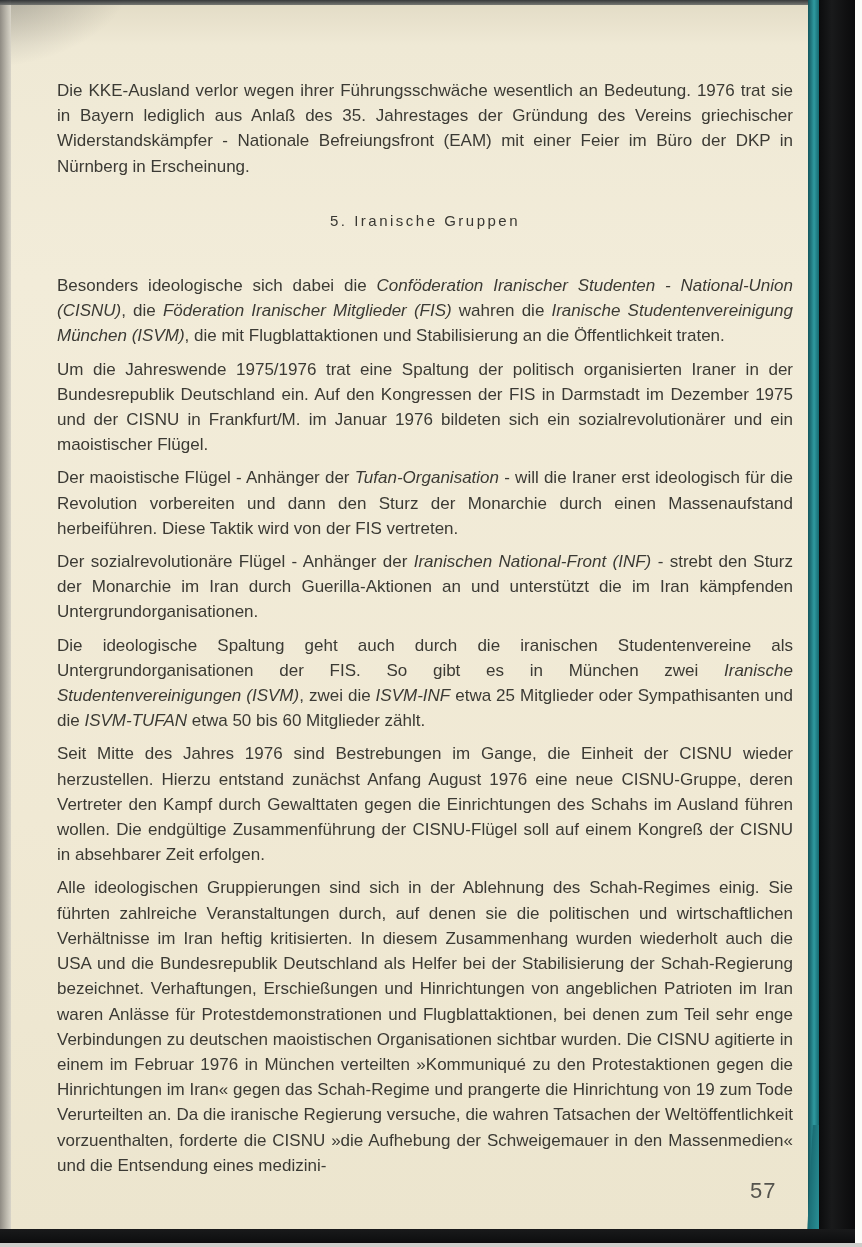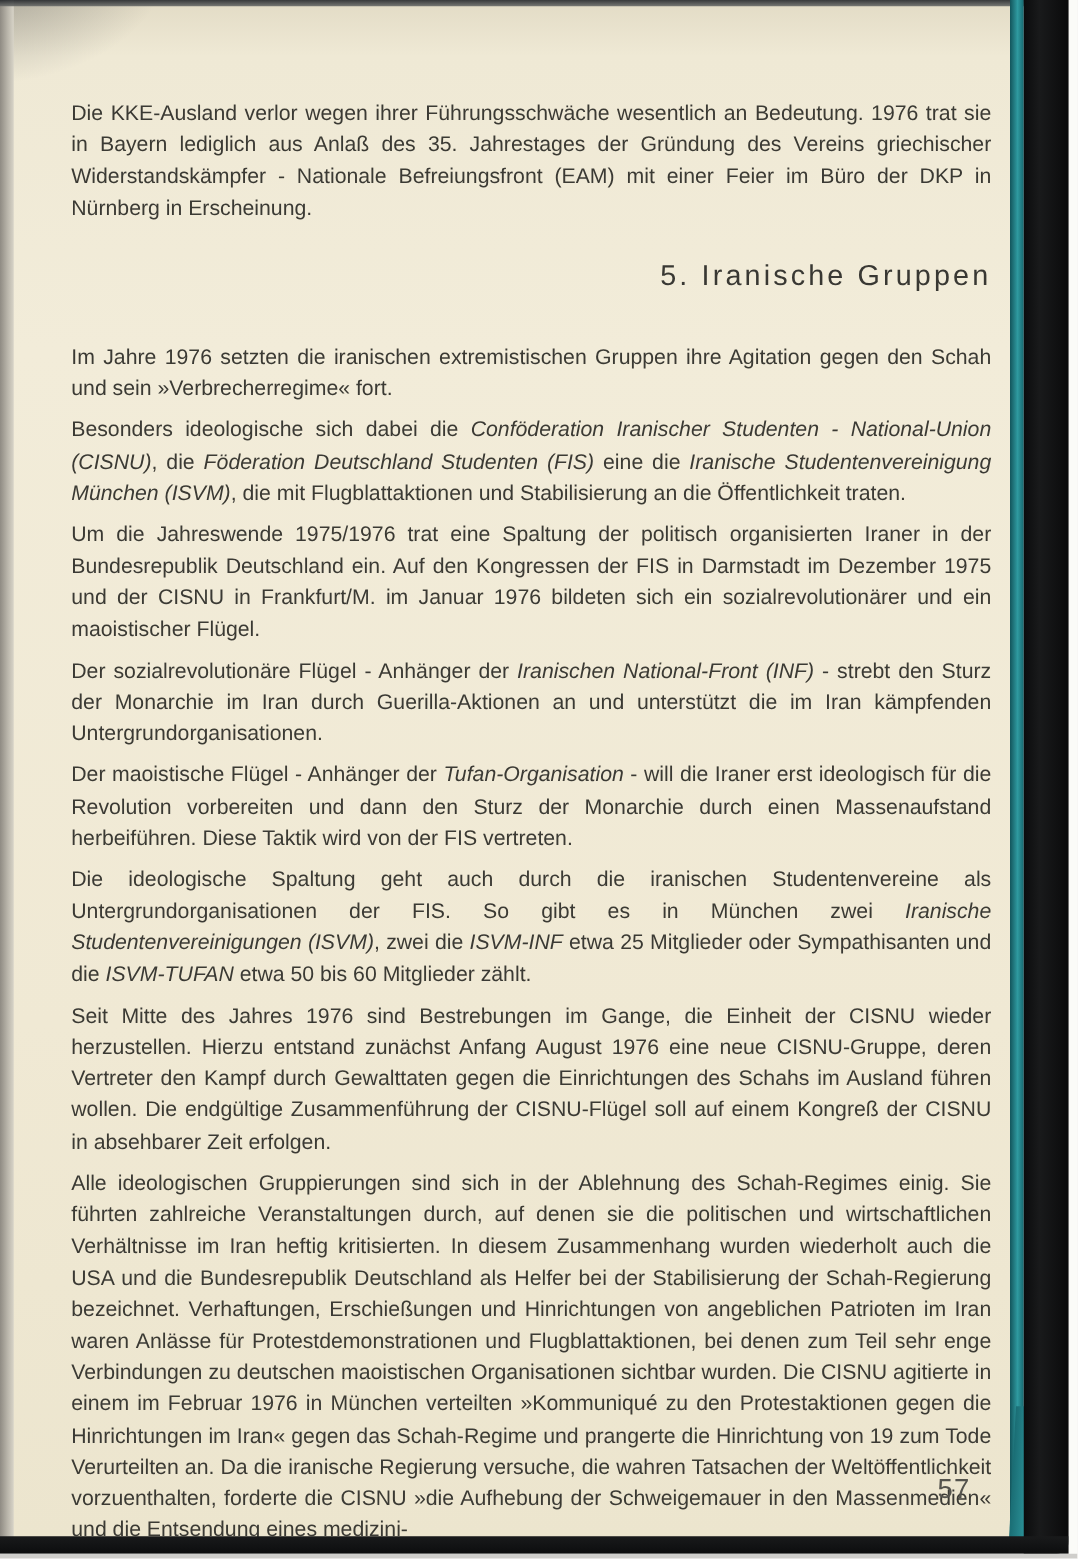--- a/index.html
+++ b/index.html
@@ -62,49 +62,48 @@
   
   .content{
     position:absolute;left:57px;top:78px;width:736px;
     color:#3b3a34;
     font-size:17px;line-height:25.2px;
     text-align:justify;
   }
   .content p{margin:0 0 8px 0;}
   .content em{font-style:italic;}
   h1.heading{
-    font-size:23px;font-weight:normal;
+    font-size:15px;font-weight:normal;
     letter-spacing:2.5px;
     color:#393833;
     margin:29px 0 40px 0;
-    text-align:right;
+    text-align:center;
   }
   .page-number{
     position:absolute;left:750px;top:1178px;
     font-size:22px;color:#54534d;
     letter-spacing:1px;
   }
 </style>
 </head>
 <body>
 
 <div class="stage">
 
   <div class="page">
     <div class="left-edge"></div>
     <div class="top-line"></div>
 
     <div class="content">
       <p><span>Die KKE-Ausland verlor wegen ihrer Führungsschwäche wesentlich an Bedeutung. 1976 trat sie in Bayern lediglich aus Anlaß des 35. Jahrestages der Gründung des Vereins griechischer Widerstandskämpfer - Nationale Befreiungsfront (EAM) mit einer Feier im Büro der DKP in Nürnberg in Erscheinung.</span></p>
       <h1 class="heading">5. Iranische Gruppen</h1>
-      <p><span>Im Jahre 1976 setzten die iranischen extremistischen Gruppen ihre Agitation gegen den Schah und sein »Verbrecherregime« fort.</span></p>
-      <p><span>Besonders ideologische sich dabei die </span><em>Conföderation Iranischer Studenten - National-Union (CISNU)</em><span>, die </span><em>Föderation Deutschland Studenten (FIS)</em><span> eine die </span><em>Iranische Studentenvereinigung München (ISVM)</em><span>, die mit Flugblattaktionen und Stabilisierung an die Öffentlichkeit traten.</span></p>
+      <p><span>Besonders ideologische sich dabei die </span><em>Conföderation Iranischer Studenten - National-Union (CISNU)</em><span>, die </span><em>Föderation Iranischer Mitglieder (FIS)</em><span> wahren die </span><em>Iranische Studentenvereinigung München (ISVM)</em><span>, die mit Flugblattaktionen und Stabilisierung an die Öffentlichkeit traten.</span></p>
       <p><span>Um die Jahreswende 1975/1976 trat eine Spaltung der politisch organisierten Iraner in der Bundesrepublik Deutschland ein. Auf den Kongressen der FIS in Darmstadt im Dezember 1975 und der CISNU in Frankfurt/M. im Januar 1976 bildeten sich ein sozialrevolutionärer und ein maoistischer Flügel.</span></p>
+      <p><span>Der maoistische Flügel - Anhänger der </span><em>Tufan-Organisation</em><span> - will die Iraner erst ideologisch für die Revolution vorbereiten und dann den Sturz der Monarchie durch einen Massenaufstand herbeiführen. Diese Taktik wird von der FIS vertreten.</span></p>
       <p><span>Der sozialrevolutionäre Flügel - Anhänger der </span><em>Iranischen National-Front (INF)</em><span> - strebt den Sturz der Monarchie im Iran durch Guerilla-Aktionen an und unterstützt die im Iran kämpfenden Untergrundorganisationen.</span></p>
-      <p><span>Der maoistische Flügel - Anhänger der </span><em>Tufan-Organisation</em><span> - will die Iraner erst ideologisch für die Revolution vorbereiten und dann den Sturz der Monarchie durch einen Massenaufstand herbeiführen. Diese Taktik wird von der FIS vertreten.</span></p>
       <p><span>Die ideologische Spaltung geht auch durch die iranischen Studentenvereine als Untergrundorganisationen der FIS. So gibt es in München zwei </span><em>Iranische Studentenvereinigungen (ISVM)</em><span>, zwei die </span><em>ISVM-INF</em><span> etwa 25 Mitglieder oder Sympathisanten und die </span><em>ISVM-TUFAN</em><span> etwa 50 bis 60 Mitglieder zählt.</span></p>
       <p><span>Seit Mitte des Jahres 1976 sind Bestrebungen im Gange, die Einheit der CISNU wieder herzustellen. Hierzu entstand zunächst Anfang August 1976 eine neue CISNU-Gruppe, deren Vertreter den Kampf durch Gewalttaten gegen die Einrichtungen des Schahs im Ausland führen wollen. Die endgültige Zusammenführung der CISNU-Flügel soll auf einem Kongreß der CISNU in absehbarer Zeit erfolgen.</span></p>
       <p><span>Alle ideologischen Gruppierungen sind sich in der Ablehnung des Schah-Regimes einig. Sie führten zahlreiche Veranstaltungen durch, auf denen sie die politischen und wirtschaftlichen Verhältnisse im Iran heftig kritisierten. In diesem Zusammenhang wurden wiederholt auch die USA und die Bundesrepublik Deutschland als Helfer bei der Stabilisierung der Schah-Regierung bezeichnet. Verhaftungen, Erschießungen und Hinrichtungen von angeblichen Patrioten im Iran waren Anlässe für Protestdemonstrationen und Flugblattaktionen, bei denen zum Teil sehr enge Verbindungen zu deutschen maoistischen Organisationen sichtbar wurden. Die CISNU agitierte in einem im Februar 1976 in München verteilten »Kommuniqué zu den Protestaktionen gegen die Hinrichtungen im Iran« gegen das Schah-Regime und prangerte die Hinrichtung von 19 zum Tode Verurteilten an. Da die iranische Regierung versuche, die wahren Tatsachen der Weltöffentlichkeit vorzuenthalten, forderte die CISNU »die Aufhebung der Schweigemauer in den Massenmedien« und die Entsendung eines medizini-</span></p>
     </div>
 
     <div class="page-number">57</div>
   </div>
 
   <div class="teal-edge"></div>
   <div class="teal-flare"></div>

